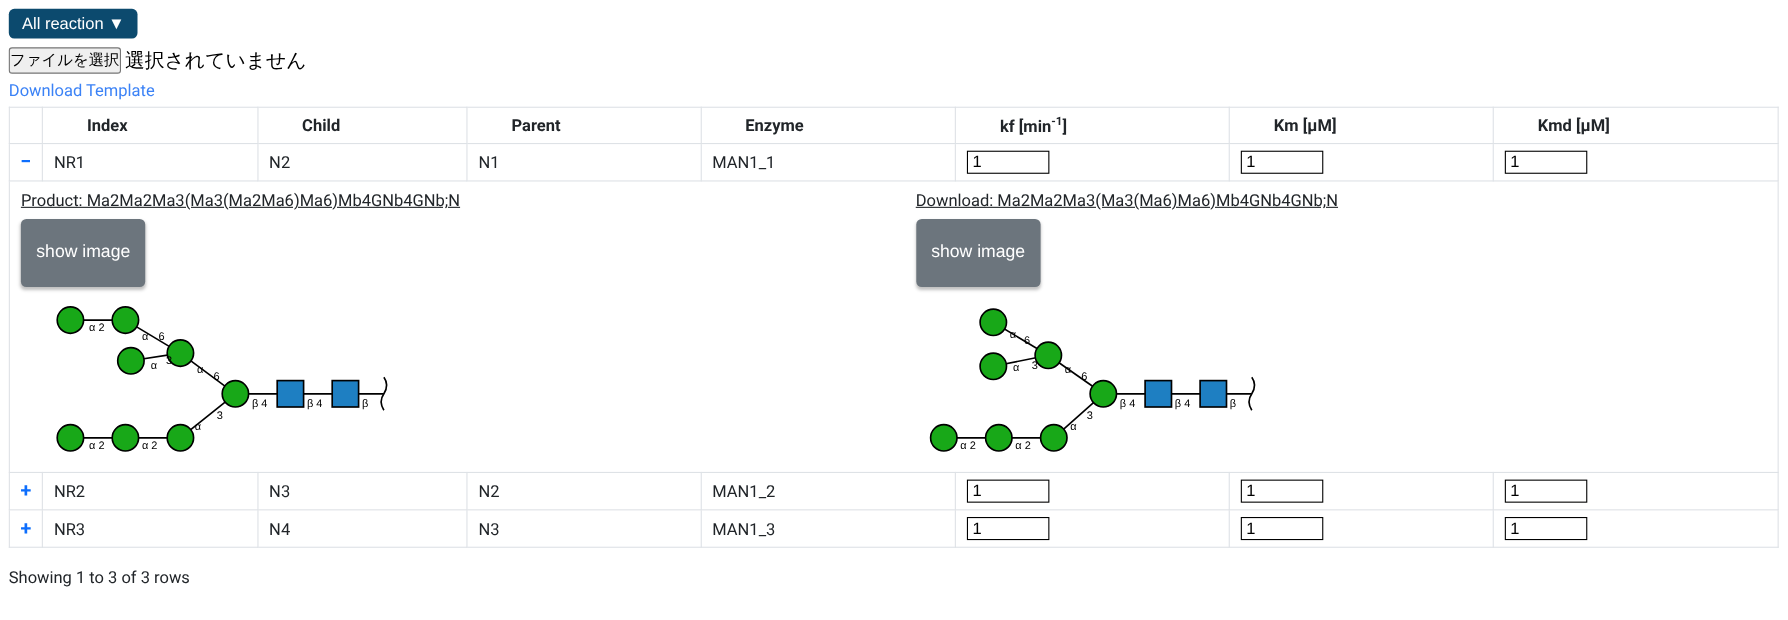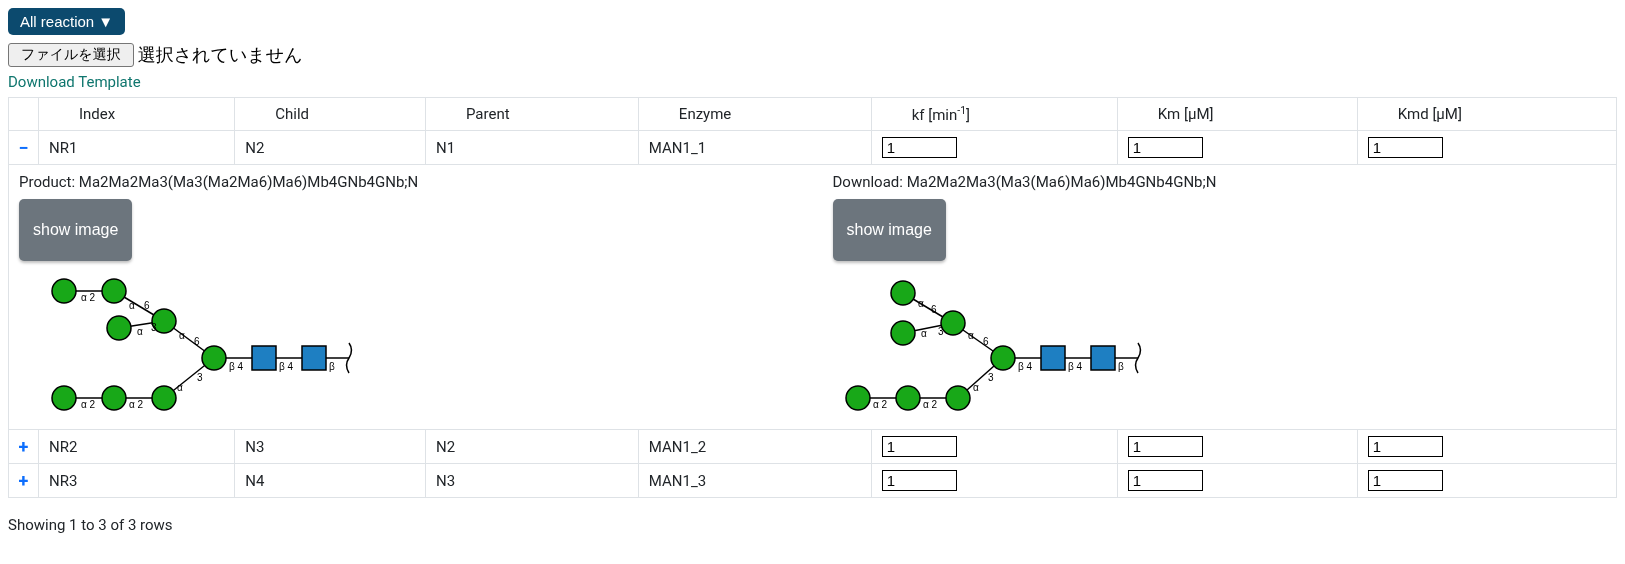--- a/index.html
+++ b/index.html
@@ -19,54 +19,54 @@
     padding: 5px 12px;
     font-size: 15px;
     cursor: pointer;
     margin-bottom: 8px;
   }
   .file-row { margin-bottom: 6px; display:flex; align-items:center; gap:4px;}
   .file-btn {
     background: #efefef;
     border: 1px solid #767676;
     border-radius: 3px;
-    padding: 2px 12px;
+    padding: 2px 0;
     font-size: 14px;
     cursor: pointer;
   }
   .file-status { font-size: 18px; color: #000; }
   .download-link {
-    color: #0f766e;
+    color: #3b82f6;
     text-decoration: none;
     font-size: 15px;
     display: inline-block;
     margin-bottom: 6px;
   }
   table {
     border-collapse: collapse;
     width: 100%;
     font-size: 15px;
   }
   th, td {
     border: 1px solid #dee2e6;
     padding: 6px 10px;
     text-align: left;
     vertical-align: middle;
   }
-  th { font-weight: 400; background:#fff;padding-left:40px; }
+  th { font-weight: 700; background:#fff;padding-left:40px; }
   .toggle-cell { width: 30px; text-align:center; font-weight:700; color:#0d6efd; cursor:pointer; font-size:18px; padding:2px 6px;}
   .num-input {
     width: 75px;
     padding: 1px 4px;
     font-size: 15px;
     border: 1px solid #000;
   }
   tr.detail-row > td { border-top:none; padding:8px 10px 12px 10px;}
   .detail-flex { display:flex; gap:40px; }
-  .detail-col { flex:1; }
+  .detail-col { flex:1;text-decoration:underline; }
   .detail-label { font-size:15px; margin-bottom:8px; }
   .show-btn {
     background: #6c757d;
     color: #fff;
     border: none;
     border-radius: 5px;
     padding: 22px 14px;
     font-size: 16px;
     cursor: pointer;
     box-shadow: 0 2px 3px rgba(0,0,0,0.25);

